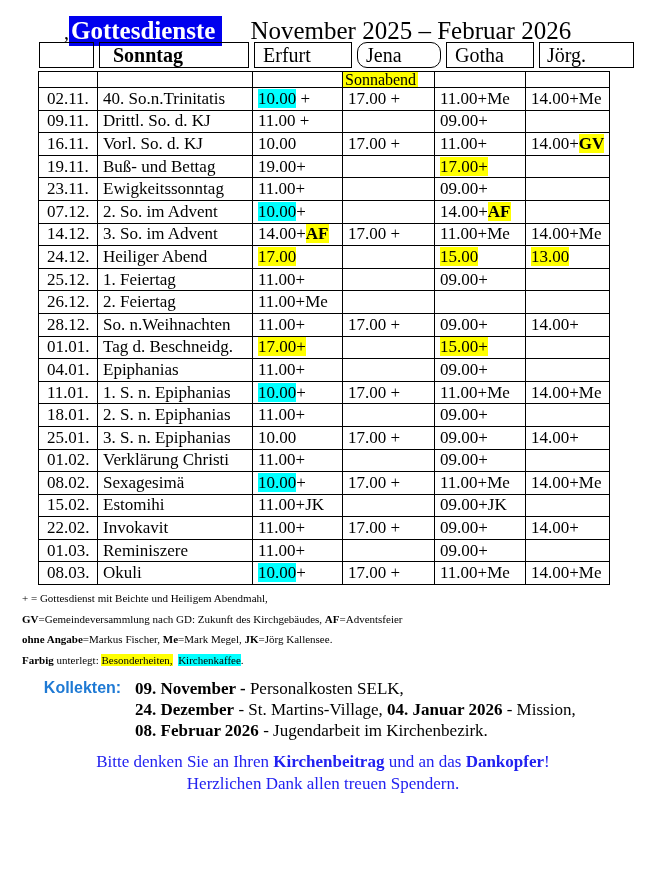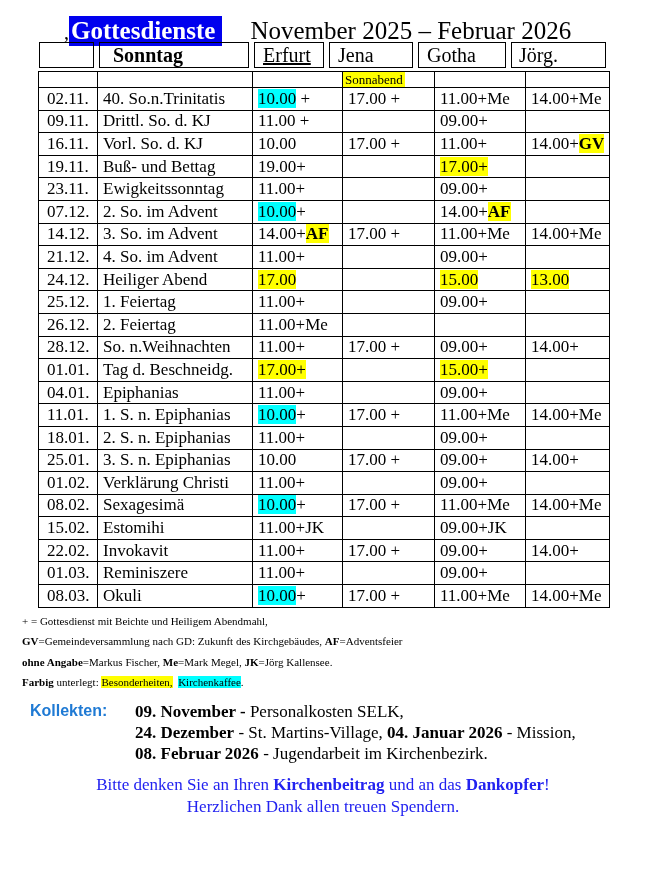--- a/index.html
+++ b/index.html
@@ -14,41 +14,41 @@
   
   .title-row{padding-top:17px;margin-left:64px;font-size:25px;height:37px;white-space:nowrap;}
   .title-comma{font-size:20px;}
   .title-hl{background:var(--title-bg);color:#fff;font-weight:bold;padding:1px 7px 2px 2px;}
   .title-period{margin-left:28px;}
   
   .hdr-row{margin-left:39px;margin-top:5px;display:flex;gap:5px;font-size:20px;height:26px;}
   .hcell{border:1px solid #000;line-height:24px;white-space:nowrap;padding-left:8px;}
   .h0{width:55px;}
   .h1{width:150px;font-weight:bold;padding-left:13px;}
-  .h2{width:70px;text-decoration:underline;}
-  .h3{width:84px;}
+  .h2{width:98px;}
+  .h3{width:84px;border-radius:10px;}
   .h4{width:88px;}
   .h5{width:95px;padding-left:7px;}
   
   table{border-collapse:collapse;margin-left:38px;margin-top:3px;table-layout:fixed;width:571px;}
   td{border:1px solid #000;padding:0;vertical-align:middle;font-size:17px;white-space:nowrap;overflow:hidden;}
-  tr.sub td{height:16px;font-size:13px;line-height:14px;}
+  tr.sub td{height:16px;font-size:16px;line-height:14px;}
   .sub-note{background:var(--hl-y);padding:0 2px;}
   tr.data td{height:22.6px;}
   td.date{padding-left:8px;}
   td.name{padding-left:5px;}
   td.time{padding-left:5px;}
   .hl-y{background:var(--hl-y);}
   .hl-c{background:var(--hl-c);}
   .b{font-weight:bold;}
   
   .legend{margin:3px 0 0 22px;font-size:11px;line-height:20.5px;}
   
   .kollekten{display:flex;margin:8px 0 0 30px;}
-  .k-label{font-family:"Liberation Sans", sans-serif;font-weight:bold;color:var(--k-blue);font-size:16px;width:105px;padding-top:1px;}
+  .k-label{font-family:"Liberation Sans", sans-serif;font-weight:bold;color:var(--k-blue);font-size:16px;width:105px;padding-top:1px;text-align:center;}
   .k-lines{font-size:17px;line-height:21px;}
   
   .closing{margin-top:10px;text-align:center;color:var(--c-blue);font-size:17px;line-height:22px;}
 </style>
 </head>
 <body>
 
 <div class="title-row">
   <span class="title-comma">,</span><span class="title-hl">Gottesdienste</span><span class="title-period">November 2025 – Februar 2026</span>
 </div>
@@ -130,28 +130,20 @@
       </tr>
       <tr class="data">
         <td class="date">14.12.</td>
         <td class="name">3. So. im Advent</td>
         <td class="time"><span class="">14.00+</span><span class="b hl-y">AF</span></td>
         <td class="time"><span class="">17.00 +</span></td>
         <td class="time"><span class="">11.00+Me</span></td>
         <td class="time"><span class="">14.00+Me</span></td>
       </tr>
       <tr class="data">
-        <td class="date">21.12.</td>
-        <td class="name">4. So. im Advent</td>
-        <td class="time"><span class="">11.00+</span></td>
-        <td class="time"></td>
-        <td class="time"><span class="">09.00+</span></td>
-        <td class="time"></td>
-      </tr>
-      <tr class="data">
         <td class="date">24.12.</td>
         <td class="name">Heiliger Abend</td>
         <td class="time"><span class="hl-y">17.00</span></td>
         <td class="time"></td>
         <td class="time"><span class="hl-y">15.00</span></td>
         <td class="time"><span class="hl-y">13.00</span></td>
       </tr>
       <tr class="data">
         <td class="date">25.12.</td>
         <td class="name">1. Feiertag</td>

